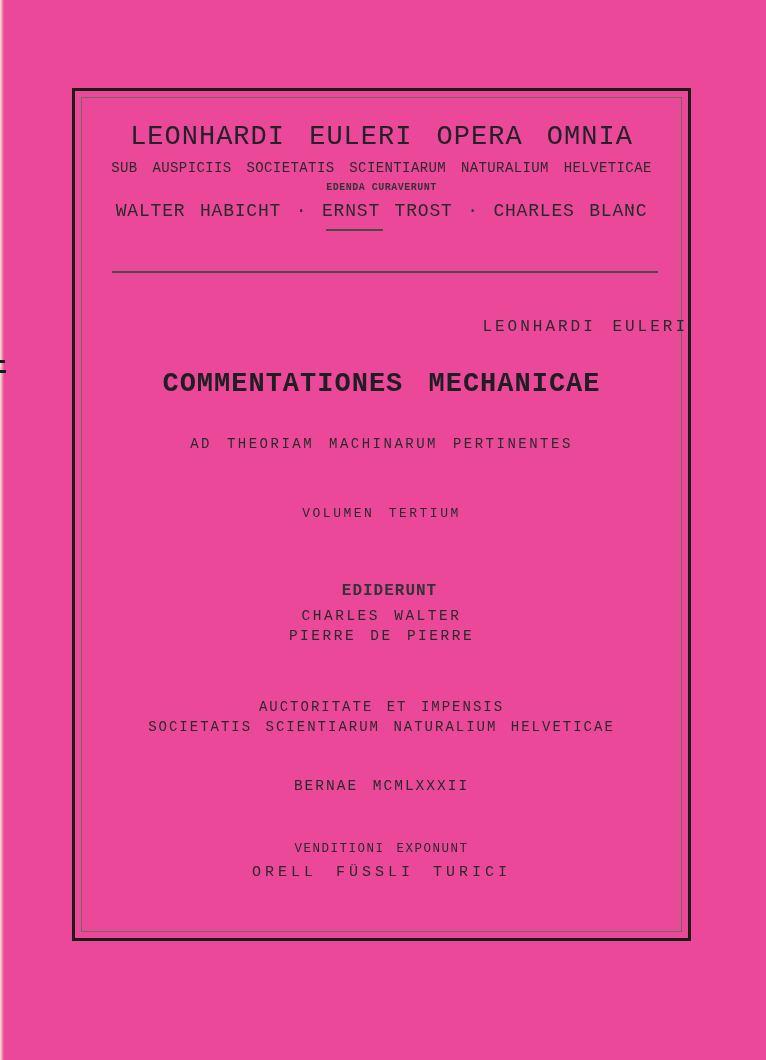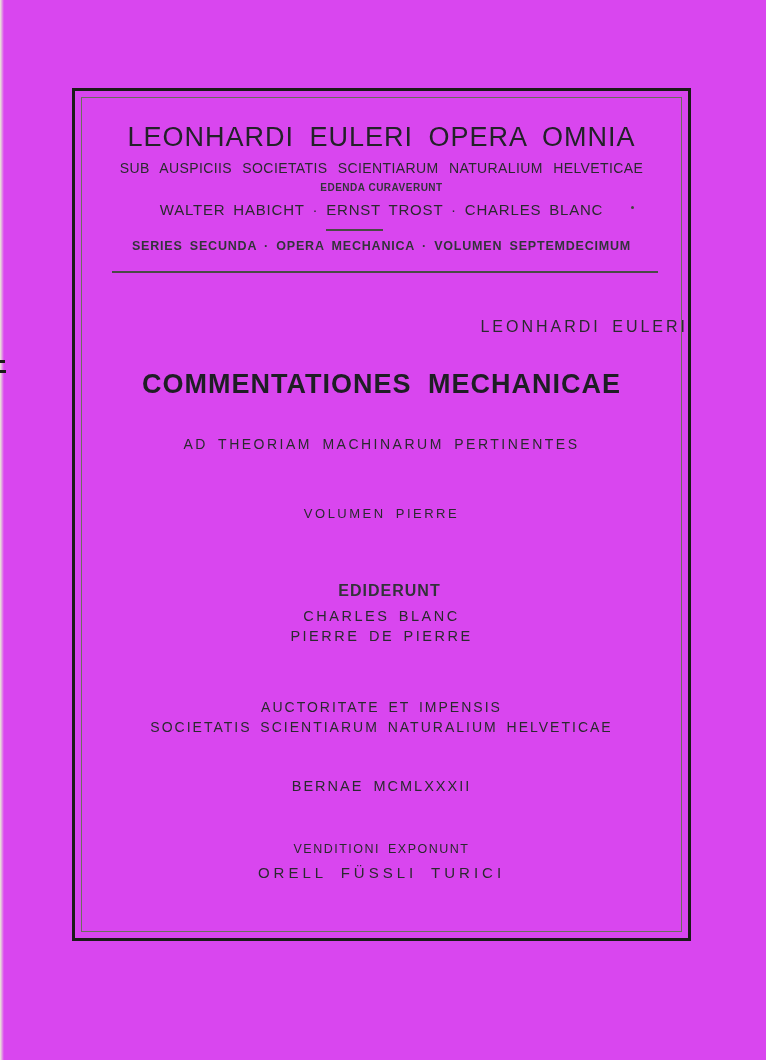--- a/index.html
+++ b/index.html
@@ -1,22 +1,22 @@
 <!DOCTYPE html>
 <html><head>
 <meta charset="utf-8">
 <style>
   html, body { margin: 0; padding: 0; background: #fbfbe6; }
   .page {
     position: relative;
     width: 766px;
     height: 1060px;
-    background: #d946ef;
+    background: #ec4899;
     overflow: hidden;
-    font-family: Liberation Sans, sans-serif;
+    font-family: Liberation Mono, monospace;
     color: #2a2a2e;
   }
   .edge-shade {
     position: absolute; left: 0; top: 0; width: 4px; height: 1060px;
     background: linear-gradient(to right, #ececd8, rgba(236,236,216,0));
   }
   .edge-mark {
     position: absolute; left: 0; height: 3px; background: #1b1b19;
   }
   .edge-mark.m1 { top: 360px; width: 5px; }
@@ -33,21 +33,21 @@
     position: absolute; left: 6px; top: 6px; right: 6px; bottom: 6px;
     border: 1px solid #6e6c60;
   }
   .ln {
     position: absolute; left: 0; right: 0;
     text-align: center; line-height: 1; white-space: nowrap;
   }
   .series-title   { top: 33px;  font-size: 27px;   letter-spacing: 1px;   word-spacing: 7px;  color: #222228; }
   .series-sub     { top: 70px;  font-size: 14px;   letter-spacing: 0.4px; word-spacing: 6px; }
   .edenda         { top: 92px;  font-size: 10px;   letter-spacing: 0.5px; font-weight: bold; color: #33333a; }
-  .gen-editors    { top: 111px; font-size: 15px;   letter-spacing: 0.8px; word-spacing: 3px; }
+  .gen-editors    { top: 111px; font-size: 18px;   letter-spacing: 0.8px; word-spacing: 3px; }
   .rule-short     { top: 138px; left: 251px; right: auto; width: 57px; height: 2px; background: #4a4a46; }
   .series-line    { top: 149px; font-size: 12.5px; letter-spacing: 0.8px; word-spacing: 3px; font-weight: bold; color: #33333a; }
   .rule-long      { top: 180px; left: 37px; right: auto; width: 546px; height: 2px; background: #4a4a46; }
   .author         { top: 228px; font-size: 16px;   letter-spacing: 3px;   word-spacing: 4px; text-align: right; }
   .main-title     { top: 280px; font-size: 27px;   letter-spacing: 1px;   word-spacing: 8px; font-weight: bold; color: #1e1e24; }
   .main-sub       { top: 346px; font-size: 14px;   letter-spacing: 2.5px; word-spacing: 4px; }
   .volume         { top: 416px; font-size: 13px;   letter-spacing: 2.5px; word-spacing: 4px; }
   .ediderunt      { top: 492px; font-size: 16px;   letter-spacing: 1px;   font-weight: bold; color: #33333a; padding-left: 16px; }
   .editor-1       { top: 518px; font-size: 14.5px; letter-spacing: 2.5px; word-spacing: 3px; }
   .editor-2       { top: 538px; font-size: 14.5px; letter-spacing: 2.5px; word-spacing: 3px; }
@@ -73,35 +73,34 @@
     <div class="ln series-title">LEONHARDI EULERI OPERA OMNIA</div>
 
     <div class="ln series-sub">SUB AUSPICIIS SOCIETATIS SCIENTIARUM NATURALIUM HELVETICAE</div>
 
     <div class="ln edenda">EDENDA CURAVERUNT</div>
 
     <div class="ln gen-editors">WALTER HABICHT · ERNST TROST · CHARLES BLANC</div>
 
     <div class="ln rule-short"></div>
 
-    <div class="ln series-line">SERIES SECUNDA · OPERA MECHANICA · VOLUMEN SEPTEMDECIMUM</div>
 
     <div class="ln rule-long"></div>
 
     <div class="ln author">LEONHARDI EULERI</div>
 
     <div class="ln main-title">COMMENTATIONES MECHANICAE</div>
 
     <div class="ln main-sub">AD THEORIAM MACHINARUM PERTINENTES</div>
 
-    <div class="ln volume">VOLUMEN PIERRE</div>
+    <div class="ln volume">VOLUMEN TERTIUM</div>
 
     <div class="ln ediderunt">EDIDERUNT</div>
 
-    <div class="ln editor-1">CHARLES BLANC</div>
+    <div class="ln editor-1">CHARLES WALTER</div>
 
     <div class="ln editor-2">PIERRE DE PIERRE</div>
 
     <div class="ln authority-1">AUCTORITATE ET IMPENSIS</div>
 
     <div class="ln place-year">BERNAE MCMLXXXII</div>
 
     <div class="ln authority-2">SOCIETATIS SCIENTIARUM NATURALIUM HELVETICAE</div>
 
     <div class="ln venditioni">VENDITIONI EXPONUNT</div>

